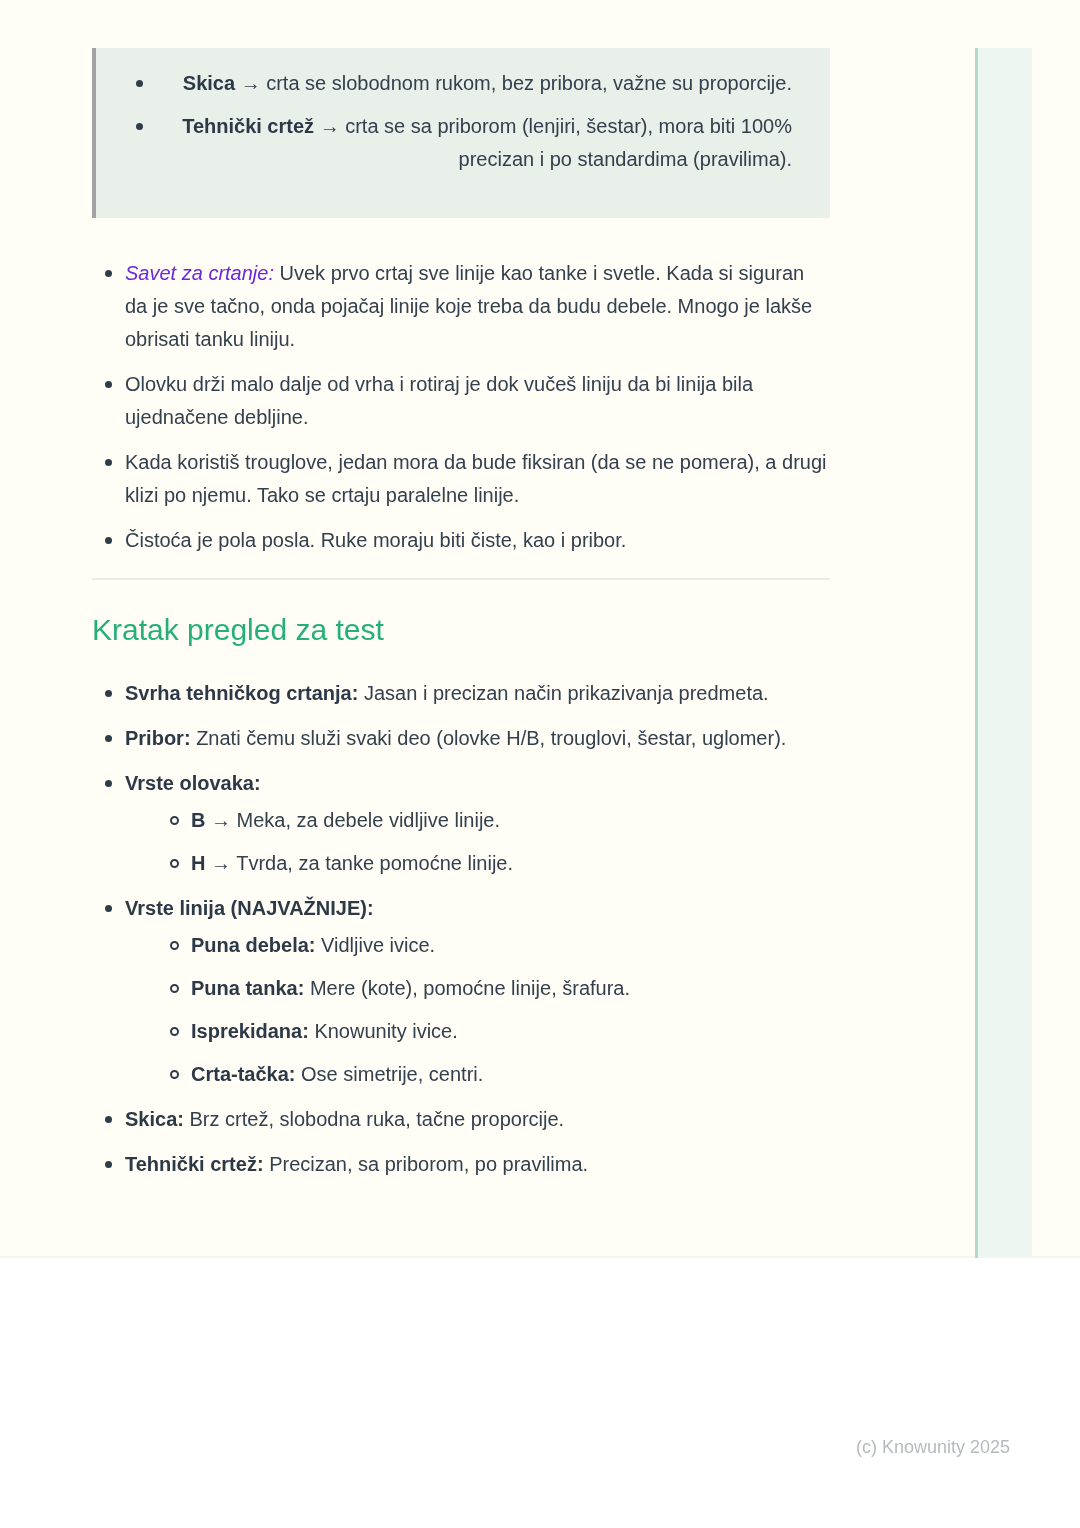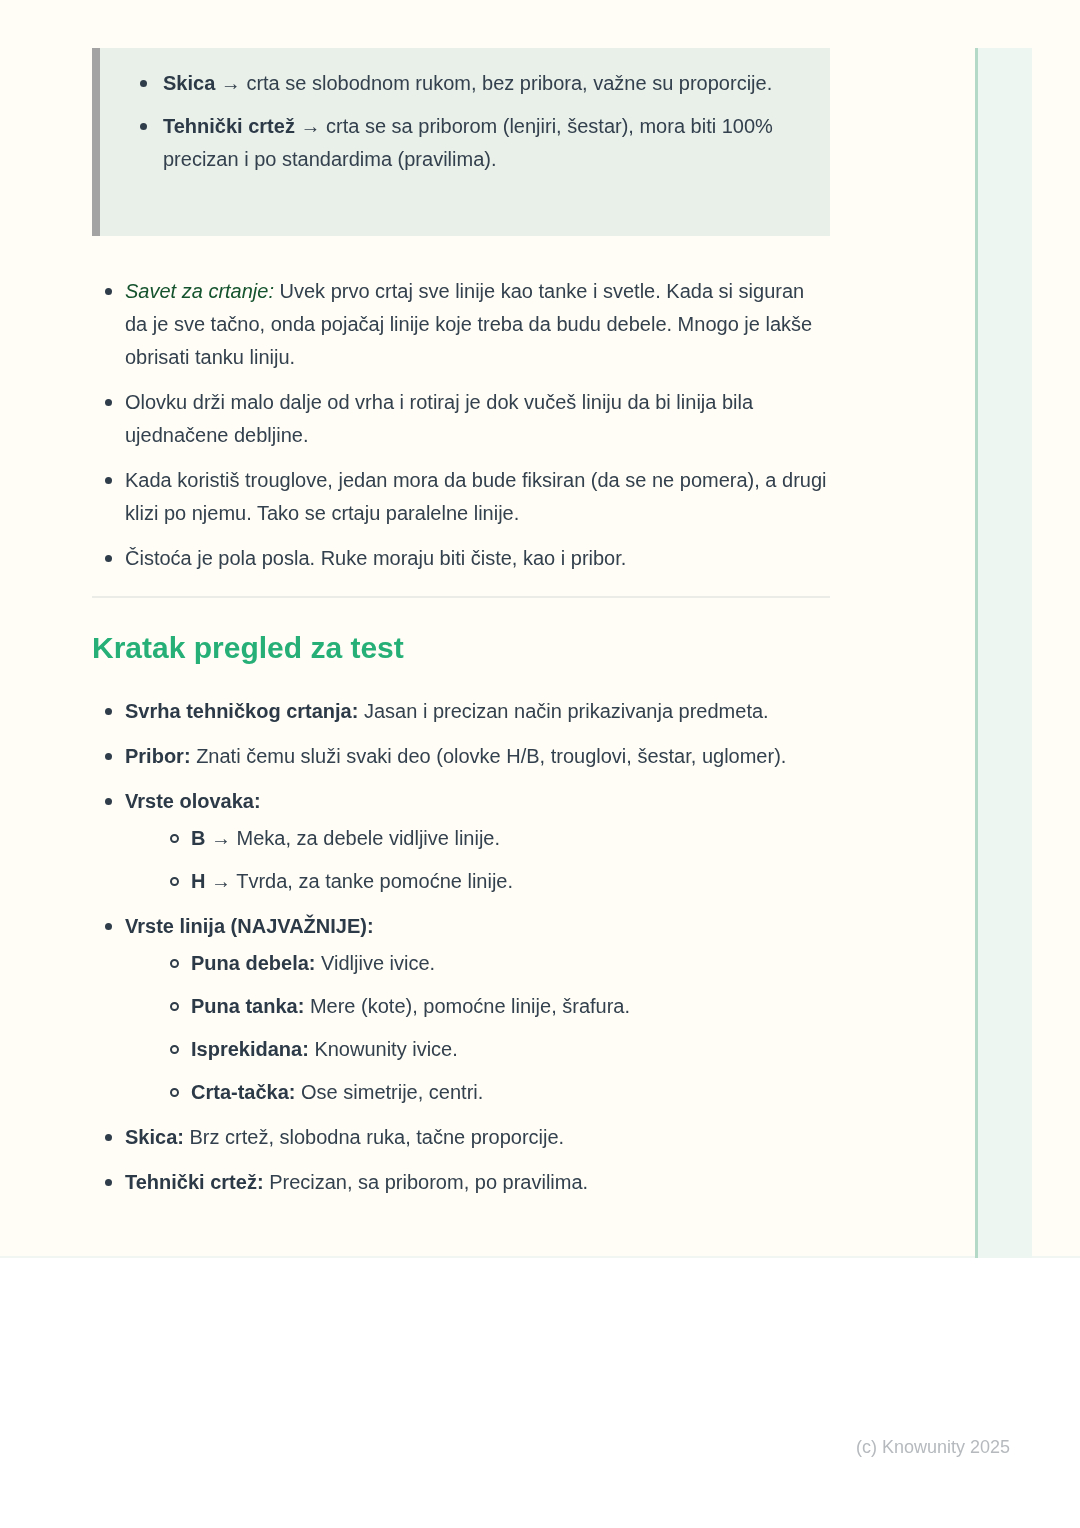--- a/index.html
+++ b/index.html
@@ -28,23 +28,24 @@
   .content {
     position: absolute;
     left: 92px; top: 48px;
     width: 738px;
     font-size: 20px;
     line-height: 33px;
   }
   
   .callout {
     background: #e9efe9;
-    border-left: 8px solid #a3a3a3;
-    padding: 19px 38px 44px 40px;
+    border-left: 4px solid #a3a3a3;
+    padding: 19px 38px 26px 40px;
     margin-bottom: 39px;
+    text-align: right;
   }
   .c-item { position: relative; padding-left: 23px; margin-bottom: 10px; }
   .c-item:last-child { margin-bottom: 16px; }
   
   .dot {
     position: absolute; left: 0; top: 13px;
     width: 7px; height: 7px; border-radius: 50%;
     background: #2f3c49;
   }
   .ring {
@@ -52,30 +53,30 @@
     width: 9px; height: 9px; border-radius: 50%;
     border: 2px solid #2f3c49;
     background: transparent;
   }
   .li { position: relative; padding-left: 33px; margin-bottom: 12px; }
   .li > .dot { left: 13px; }
   .sub { margin-top: 4px; }
   .sub-li { position: relative; padding-left: 66px; margin-bottom: 10px; }
   .sub-li:last-child { margin-bottom: 0; }
   .lead { font-weight: 700; color: #2c3947; }
-  .lead-italic { font-style: italic; font-weight: 400; color: #14532d; }
+  .lead-italic { font-style: italic; font-weight: 400; color: #6d28d9; }
   .divider {
     border: none;
     border-top: 2px solid #ebebe8;
     margin: 21px 0 31px 0;
   }
   .section-heading {
     font-size: 30px;
     line-height: 38px;
-    font-weight: 700;
+    font-weight: 400;
     color: #26b077;
     margin-bottom: 28px;
   }
   .footer-note {
     position: absolute;
     top: 1438px;
     right: 70px;
     font-size: 18px;
     line-height: 18px;
     color: #b6babe;

